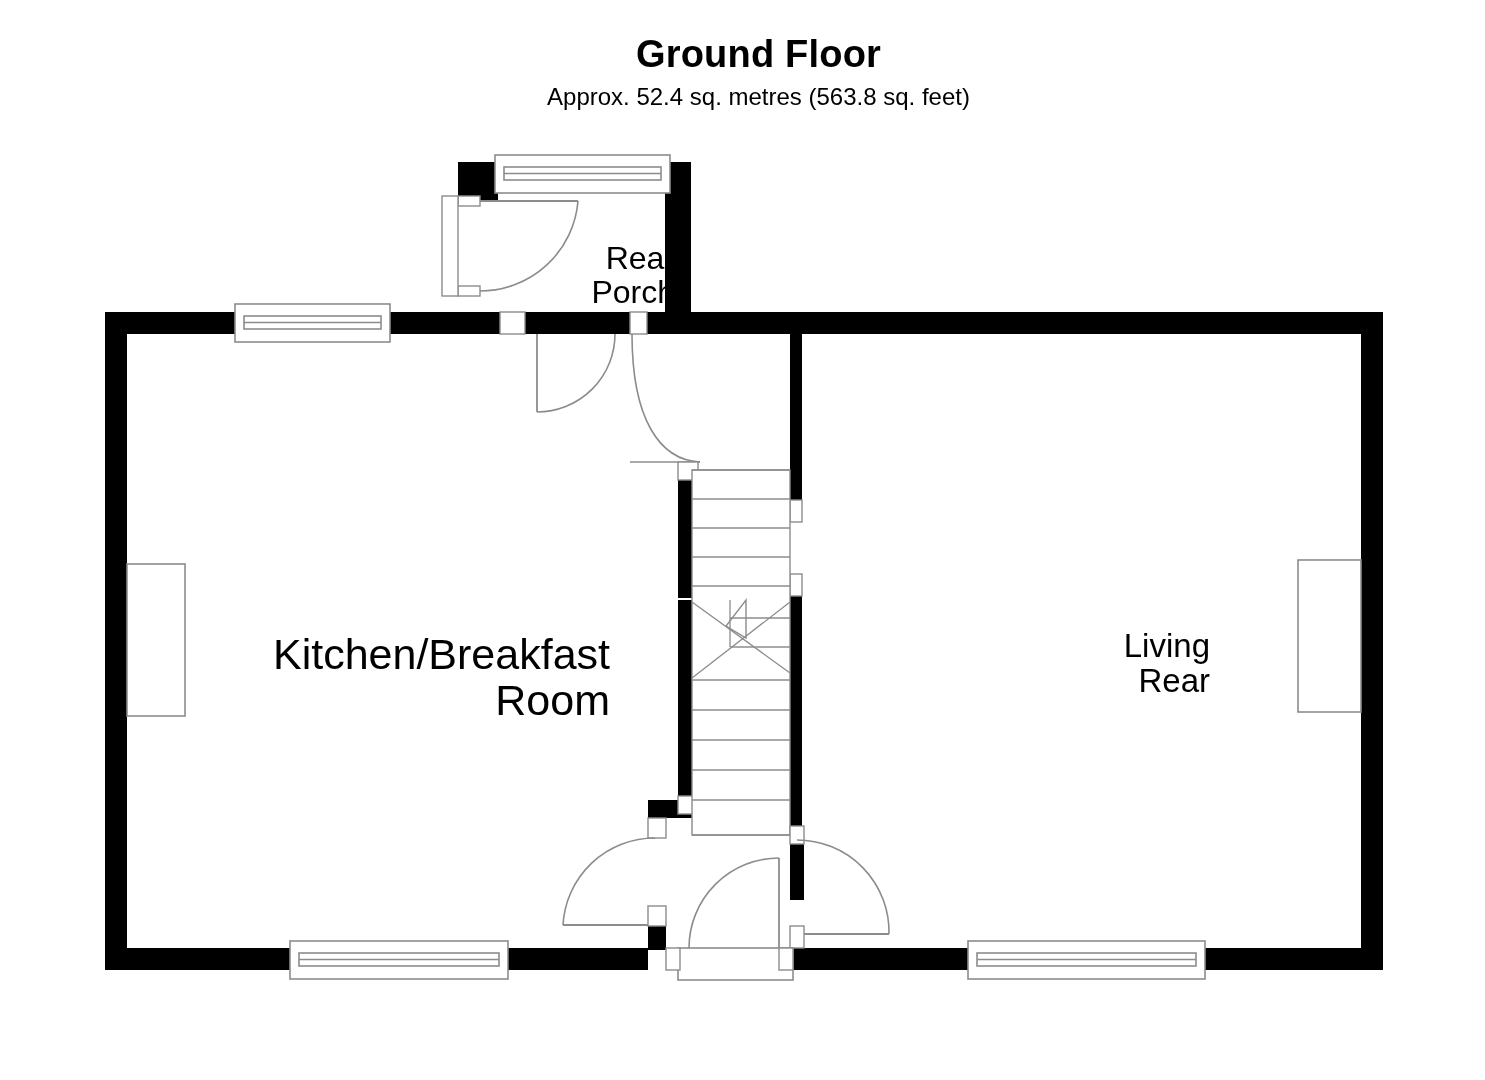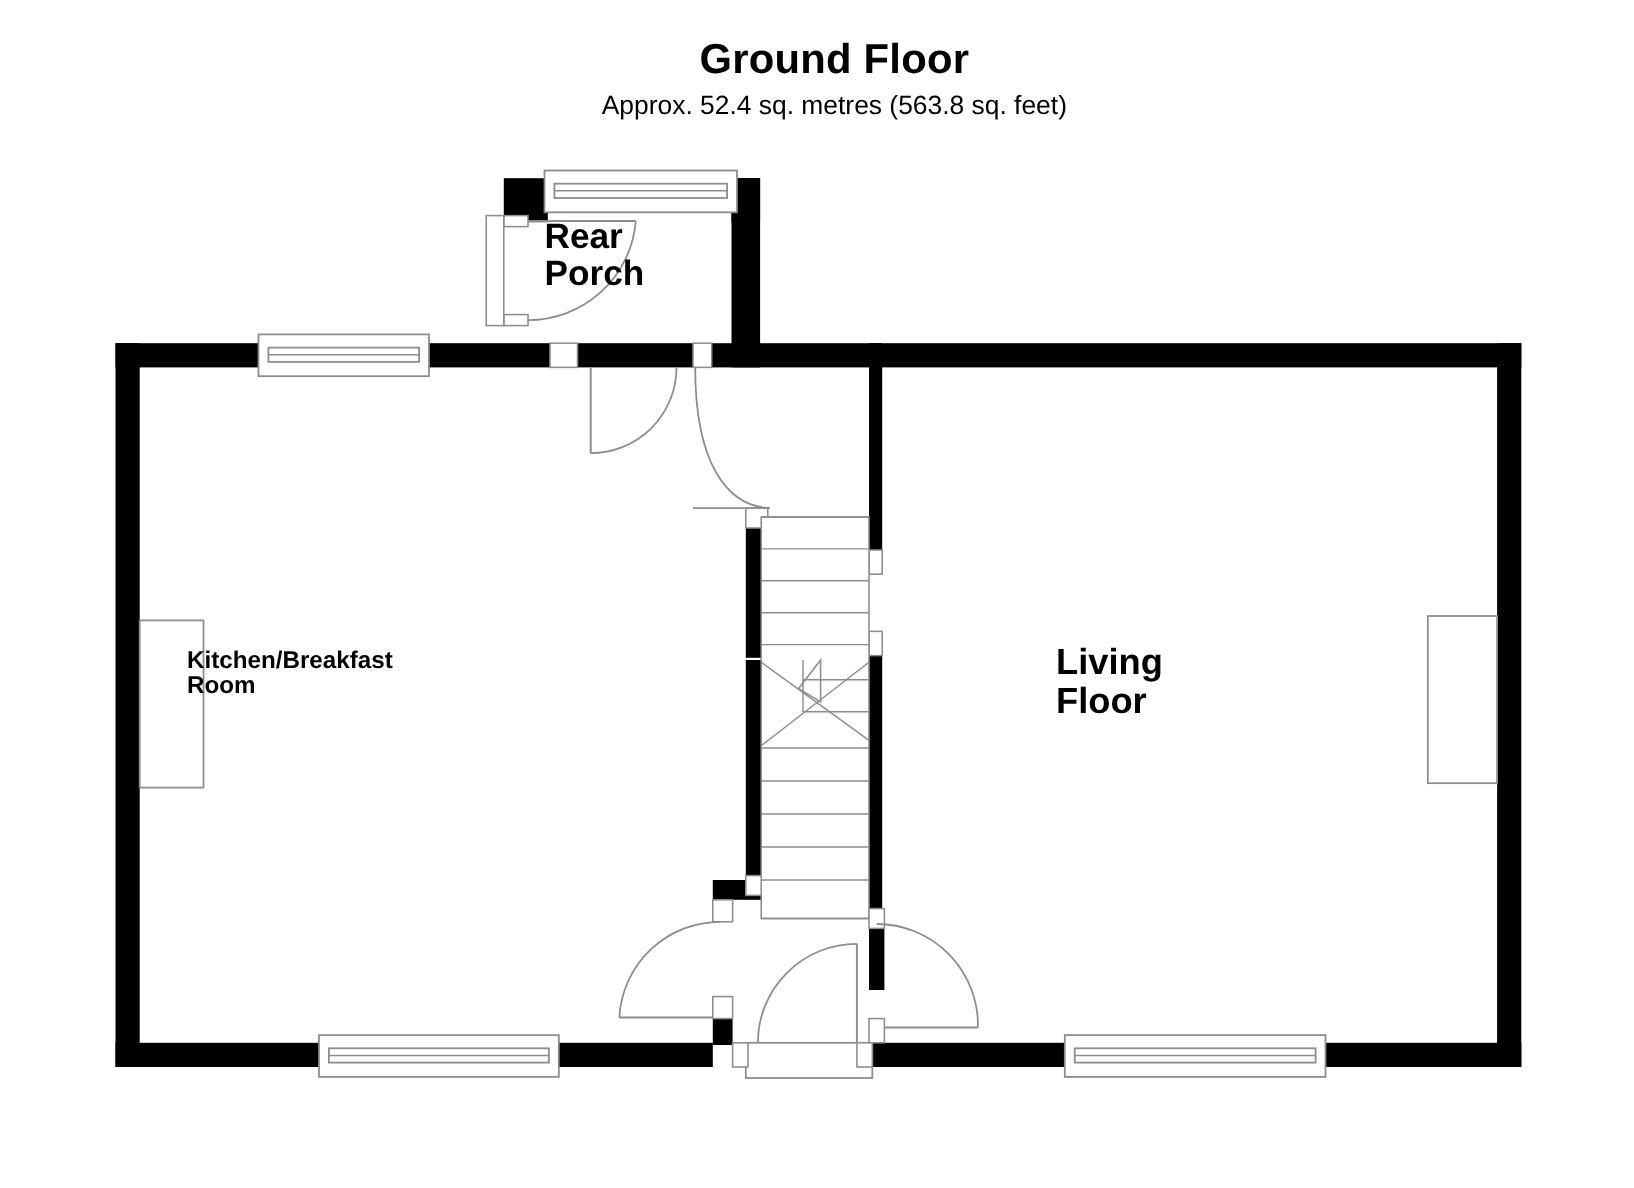--- a/index.html
+++ b/index.html
@@ -41,31 +41,32 @@
   }
   #floorplan-canvas {
     position: absolute;
     left: 0;
     top: 0;
     width: 1485px;
     height: 1080px;
   }
   .room-label {
     position: absolute;
-    font-weight: bold;
+    font-weight: normal;
     color: #000000;
-    text-align: left;
+    text-align: right;
     line-height: 1.06;
     white-space: pre-line;
+    margin-top: 44px;
   }
   #label-kitchen {
     left: 170px;
     top: 588px;
     width: 440px;
-    font-size: 22px;
+    font-size: 43px;
   }
   #label-living {
     left: 960px;
     top: 585px;
     width: 250px;
     font-size: 33px;
   }
   #label-rear-porch {
     left: 495px;
     top: 198px;
@@ -240,18 +241,18 @@
 
       <path d="M 779 858 A 90 90 0 0 0 689 948" fill="none" stroke="#8c8c8c" stroke-width="1.6"></path>
     </g>
 
   </svg>
 
   <div class="room-label" id="label-kitchen">Kitchen/Breakfast
 Room</div>
 
   <div class="room-label" id="label-living">Living
-Floor</div>
+Rear</div>
 
   <div class="room-label" id="label-rear-porch">Rear
 Porch</div>
 
 </div>
 
 </body></html>

